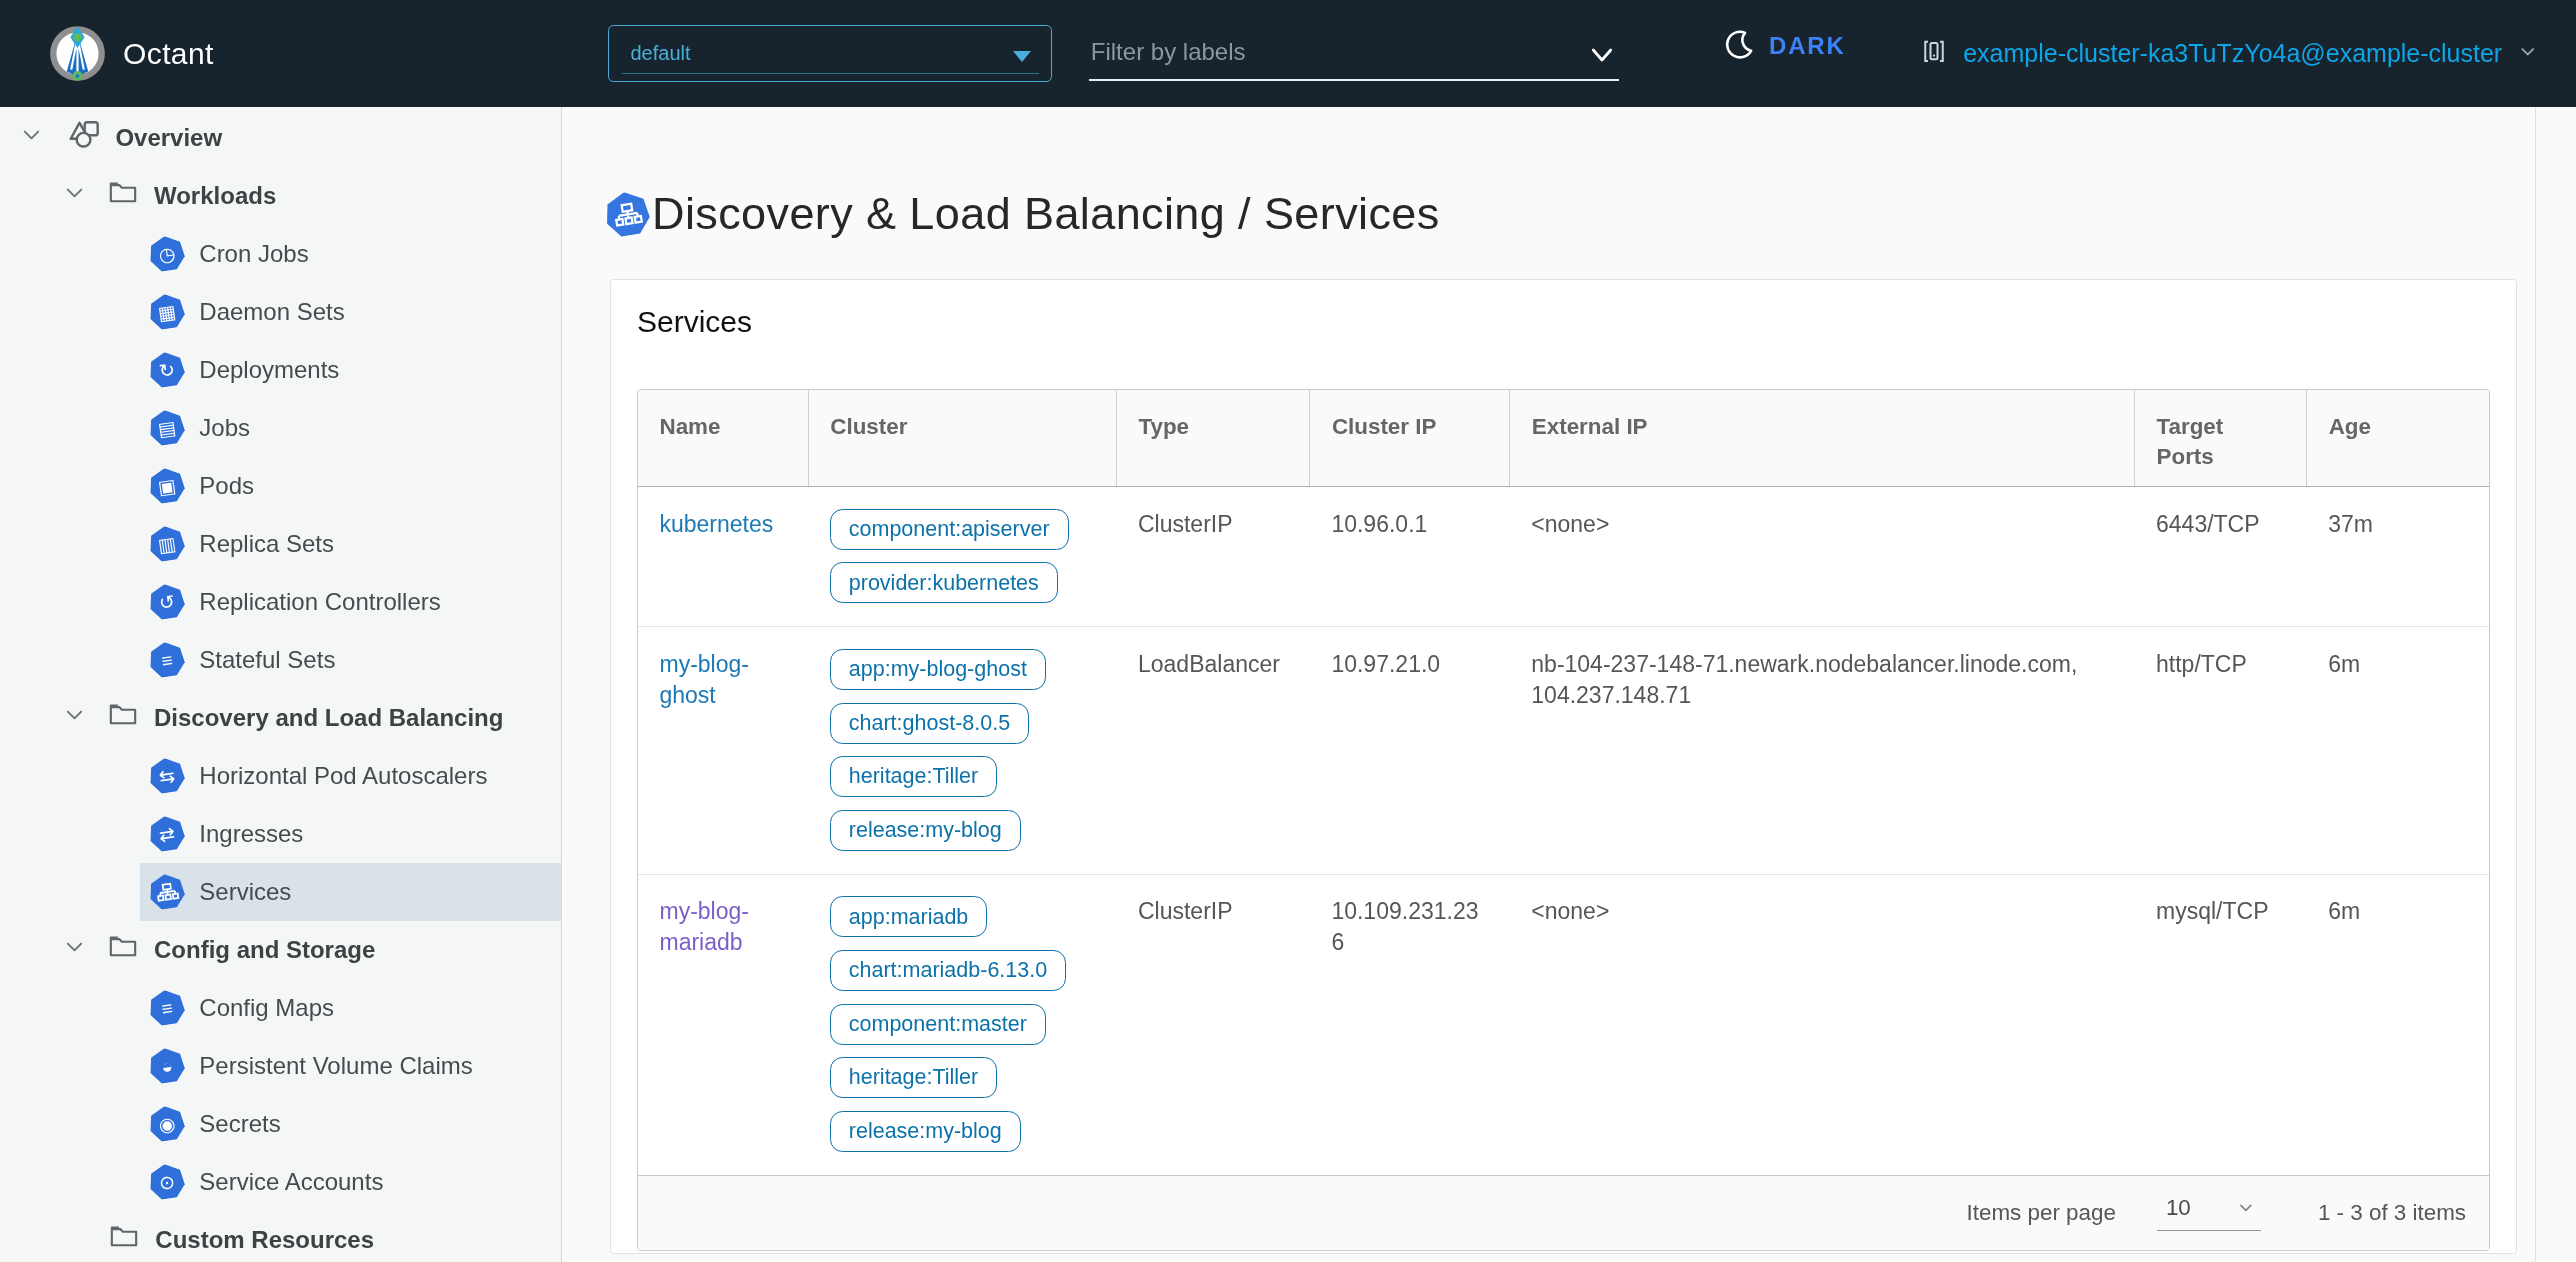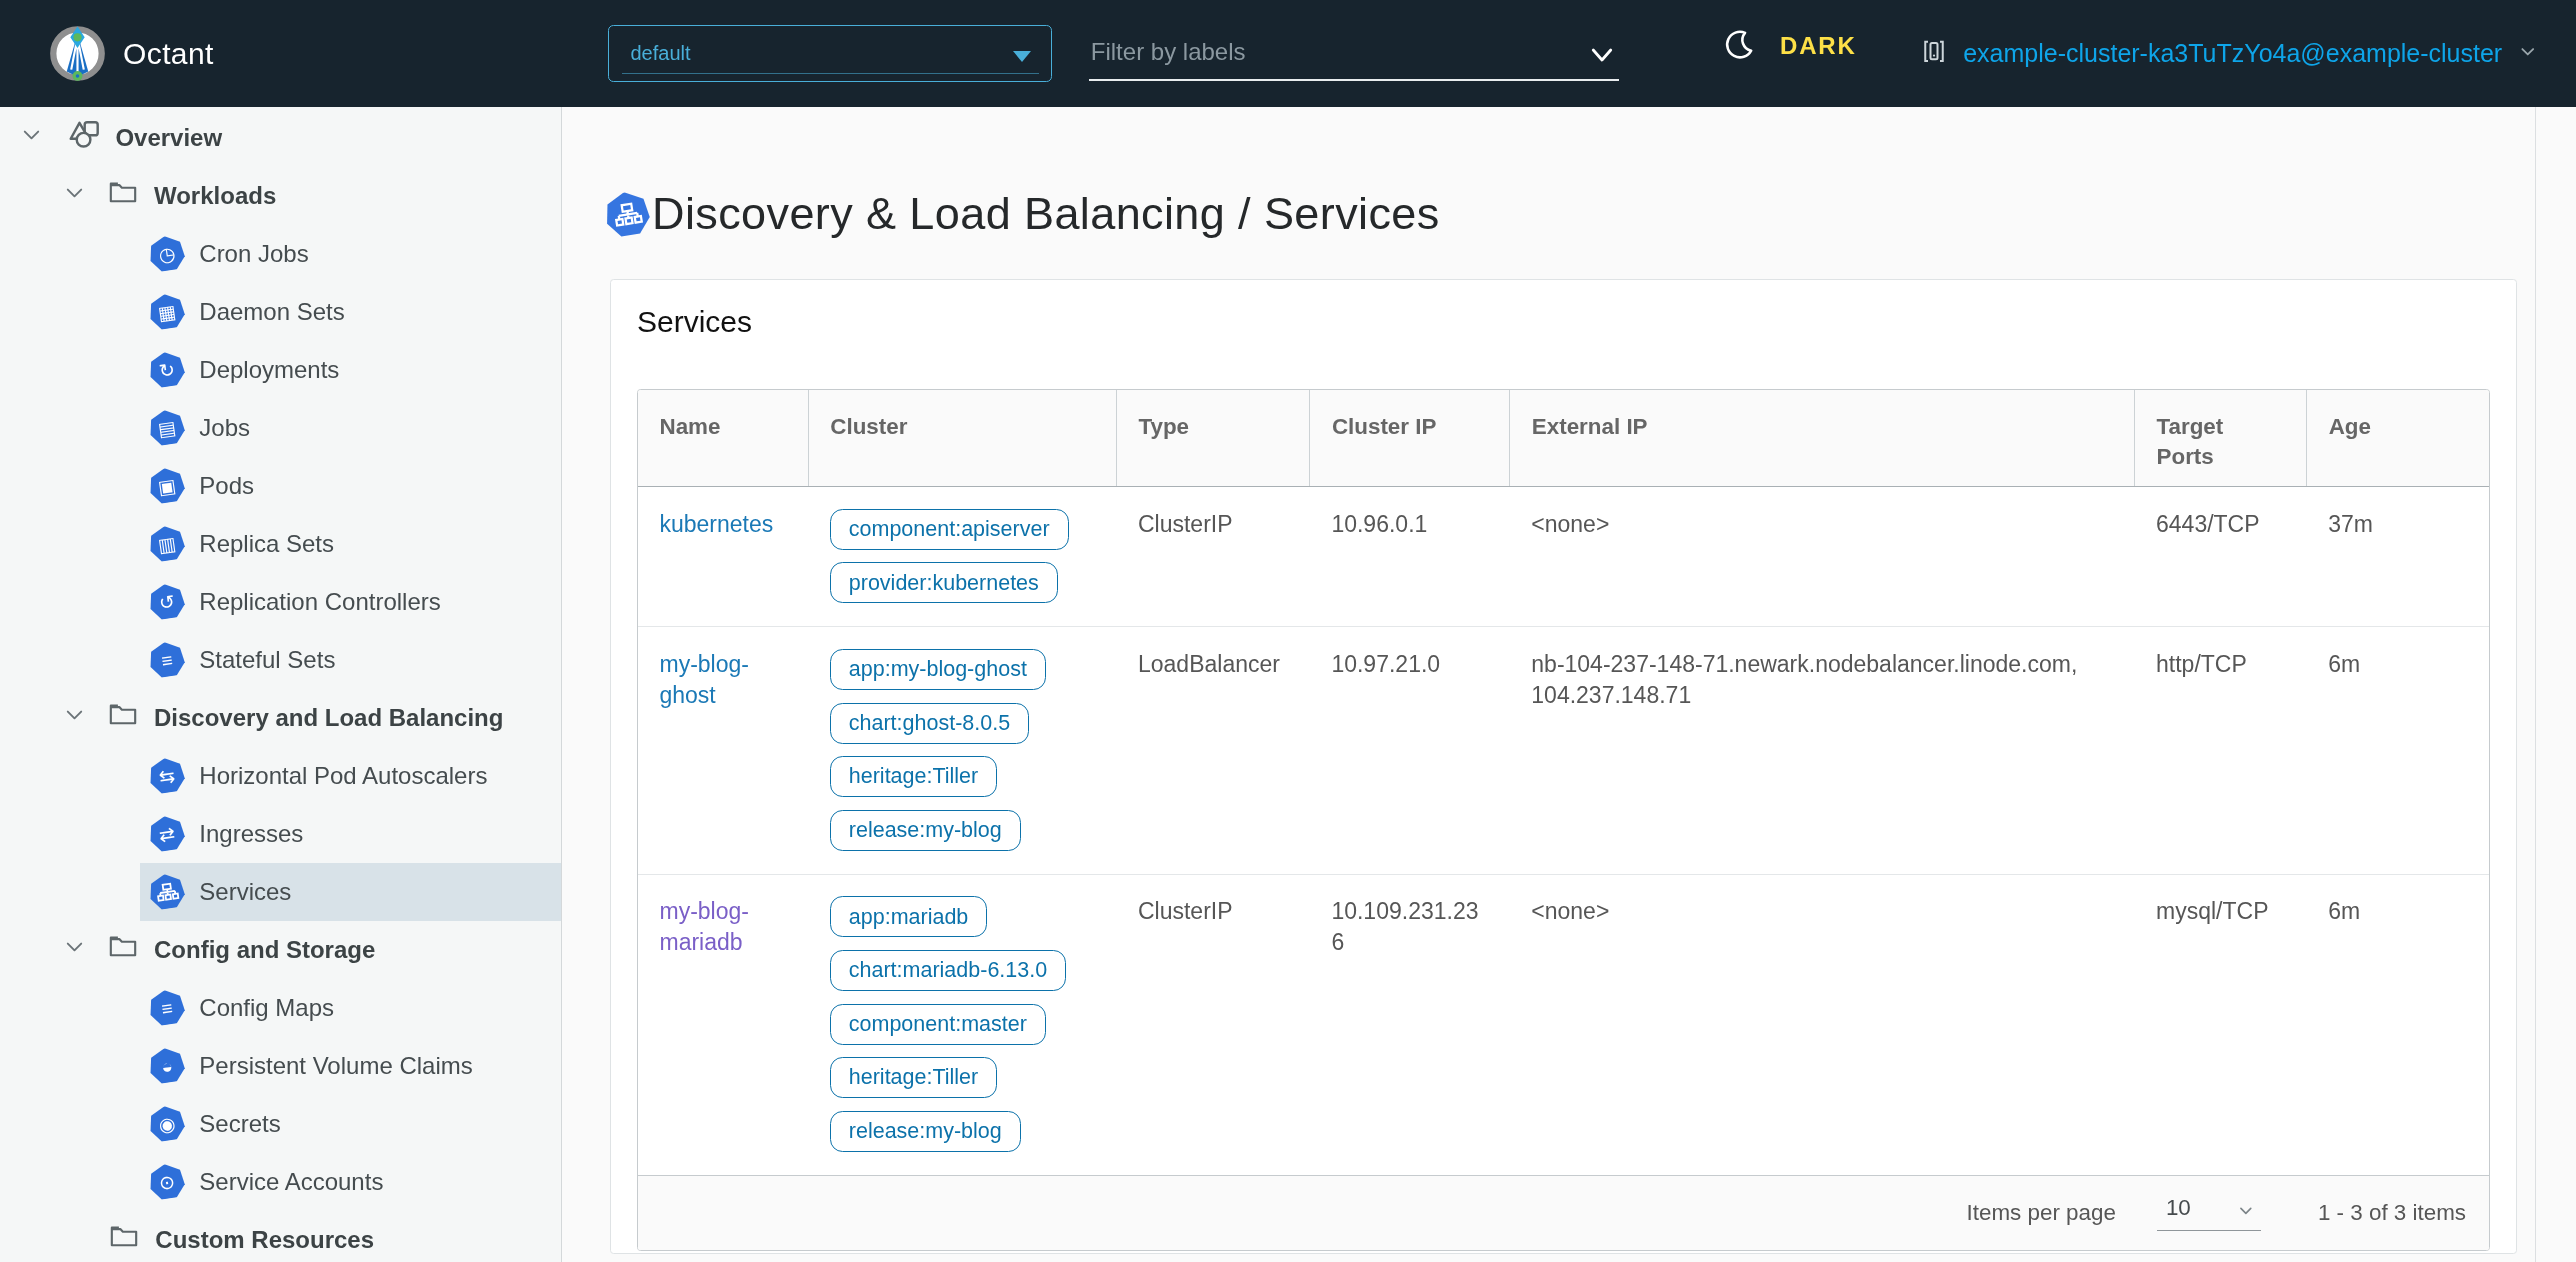--- a/index.html
+++ b/index.html
@@ -18,21 +18,21 @@
   .ns-select .caret { position:absolute; right:19.7px; top:25px; width:0; height:0;
     border-left:9.8px solid transparent; border-right:9.8px solid transparent;
     border-top:11.6px solid #49afd9; }
   .ns-underline { position:absolute; left:12.5px; right:12.5px; bottom:7.2px; height:0.9px;
     background:rgba(73,175,217,.55); }
   .filter-box { position:absolute; left:1089px; top:27px; width:530px; height:54px; }
   .filter-box .ph { position:absolute; left:1.8px; top:10.7px; color:#8b98a0; font-size:24px; }
   .filter-box .underline { position:absolute; left:0; right:0; bottom:0; height:1.8px; background:#e8ecee; }
   .filter-box .chev { position:absolute; right:1.8px; top:12.5px; }
   .dark-toggle { position:absolute; left:1724px; top:0; height:91px; display:flex;
-    align-items:center; gap:24px; color:#fde047; }
+    align-items:center; gap:13px; color:#3b82f6; }
   .dark-toggle .txt { font-size:24px; font-weight:700; letter-spacing:1.8px; }
   .cluster-sel { position:absolute; right:38px; top:0; height:107px; display:flex;
     align-items:center; gap:14.3px; color:#0ea5e9; font-size:25px; }
 
   
   .sidebar { position:absolute; left:0; top:107px; width:562px; height:1156px;
     background:#f5f7f7; border-right:0.9px solid #d4d8da; overflow:hidden; z-index:2; }
   .nav-list { position:absolute; left:0; top:1.8px; right:0; }
   .navrow { height:58px; display:flex; align-items:center; color:#454c4f;
     font-size:24px; cursor:pointer; }
@@ -88,21 +88,21 @@
   a.res-link { color:#1b79b6; text-decoration:none; }
   a.res-link.visited { color:#7a5fc7; }
   .pill-stack { display:flex; flex-direction:column; align-items:flex-start; gap:12.5px; }
   .pill { border:1.8px solid #0c72aa; color:#0c72aa; border-radius:12.5px;
     padding:7.2px 18px; font-size:21.5px; line-height:1.15; background:#fff;
     white-space:nowrap; cursor:pointer; }
 
   .dg-footer { background:#fafafa; border-top:0.9px solid #c6cbce; height:75px;
     display:flex; align-items:center; justify-content:flex-end; gap:41px;
     padding:0 23px; font-size:22.4px; color:#565656; }
-  .pp-select { width:104px; display:flex; align-items:flex-end;
+  .pp-select { width:104px; display:flex; align-items:center;
     justify-content:space-between; border-bottom:0.9px solid #8f969a;
     padding:0 5.4px 9px 9px; color:#454a4d; cursor:pointer; }
   .range { margin-left:16px; }
 </style>
 </head>
 <body>
 
 <div class="header">
   <div class="logo-wrap">
     <svg width="61" height="61" viewBox="0 0 68 68">

